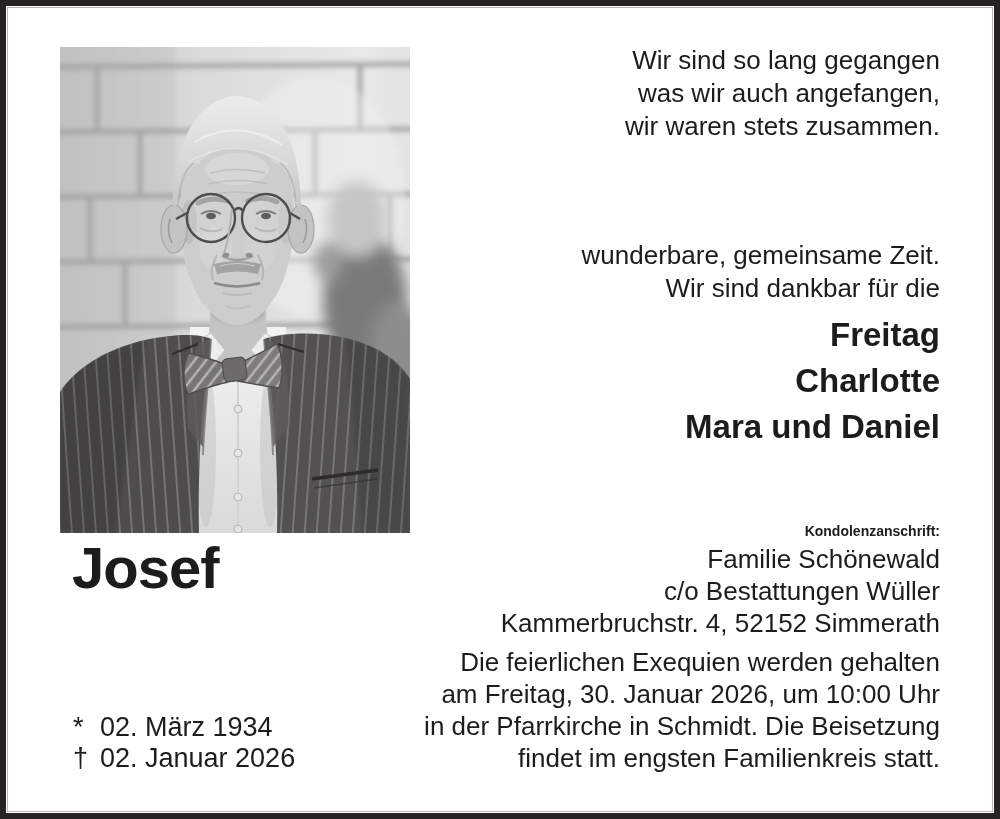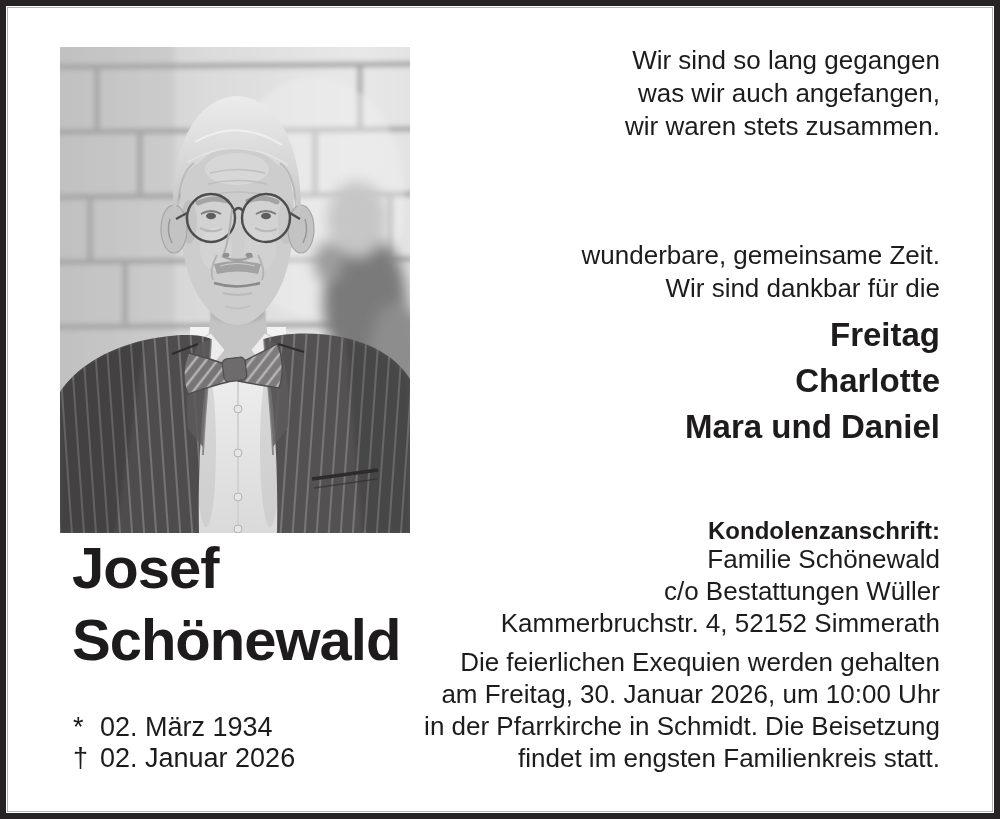--- a/index.html
+++ b/index.html
@@ -71,21 +71,21 @@
 
   .rcol {
     position: absolute;
     right: 60px;
     text-align: right;
     white-space: nowrap;
   }
   .poem      { top: 44px;  font-size: 26px; line-height: 33px; }
   .thanks    { top: 239px; font-size: 26px; line-height: 33px; }
   .mourners  { top: 312px; font-size: 33px; line-height: 46px; font-weight: 700; }
-  .cond-label{ top: 518px; font-size: 24px; line-height: 26px; font-weight: 700; }
+  .cond-label{ top: 518px; font-size: 14px; line-height: 26px; font-weight: 700; }
   .cond-addr { top: 543px; font-size: 26px; line-height: 32px; }
   .service   { top: 646px; font-size: 26px; line-height: 32px; }
 </style>
 </head>
 <body>
 
 <div class="page">
 
   <div class="frame">
     <div class="hairline"></div>
@@ -294,21 +294,20 @@
           </g>
           <path d="M 129 306 C 151 312 162 316 168 318 L 168 335 C 158 337 141 343 128 347 C 122 334 123 317 129 306 Z" fill="none" stroke="#4f4d4e" stroke-width="1.4"></path>
           <path d="M 217 297 C 197 308 184 314 178 317 L 178 334 C 188 336 204 339 219 341 C 224 327 223 309 217 297 Z" fill="none" stroke="#4f4d4e" stroke-width="1.4"></path>
           <rect x="163" y="311" width="23" height="23" rx="5" transform="rotate(-7 174 322)" fill="#6e6b6c" stroke="#4f4d4e" stroke-width="1.2"></rect>
         </g>
       </svg>
     </div>
 
     <div class="deceased-name">
       <div>Josef</div>
-      <div>Schönewald</div>
     </div>
 
     <div class="dates">
       <div class="date-row">
         <span class="date-sym">*</span>
         <span>02. März 1934</span>
       </div>
       <div class="date-row">
         <span class="date-sym">†</span>
         <span>02. Januar 2026</span>

